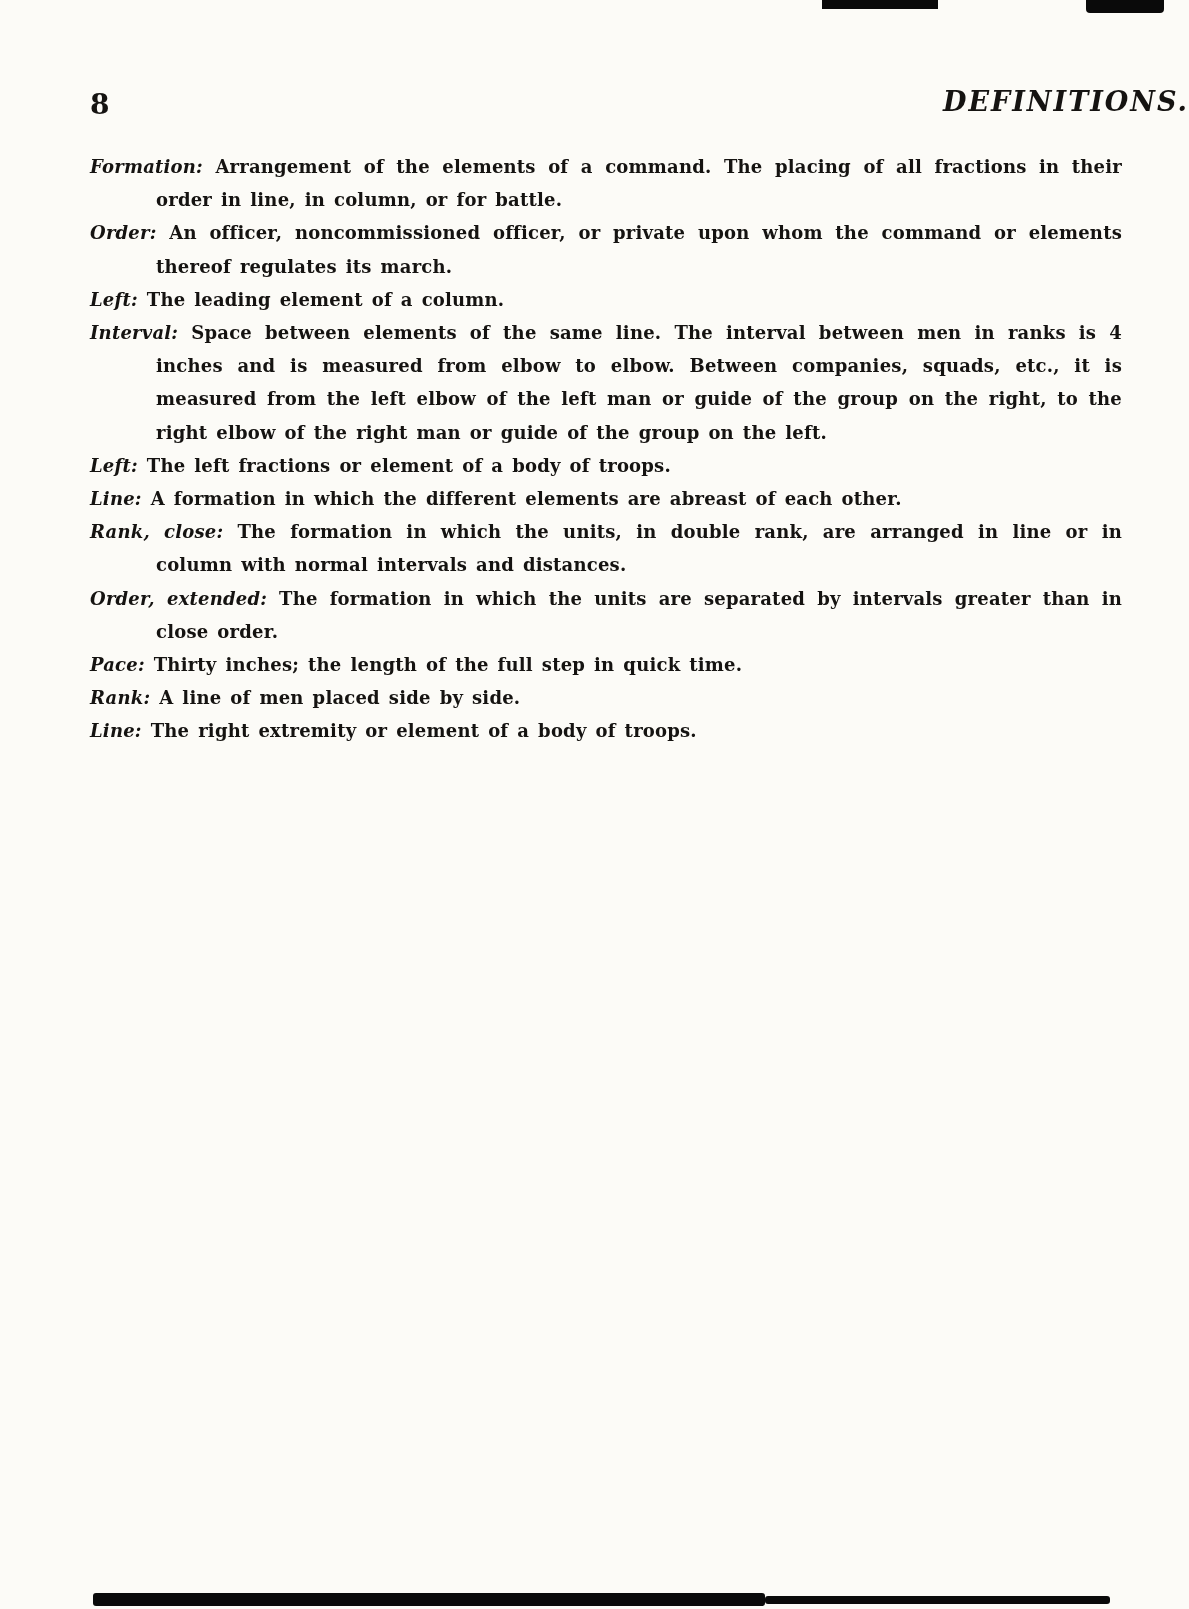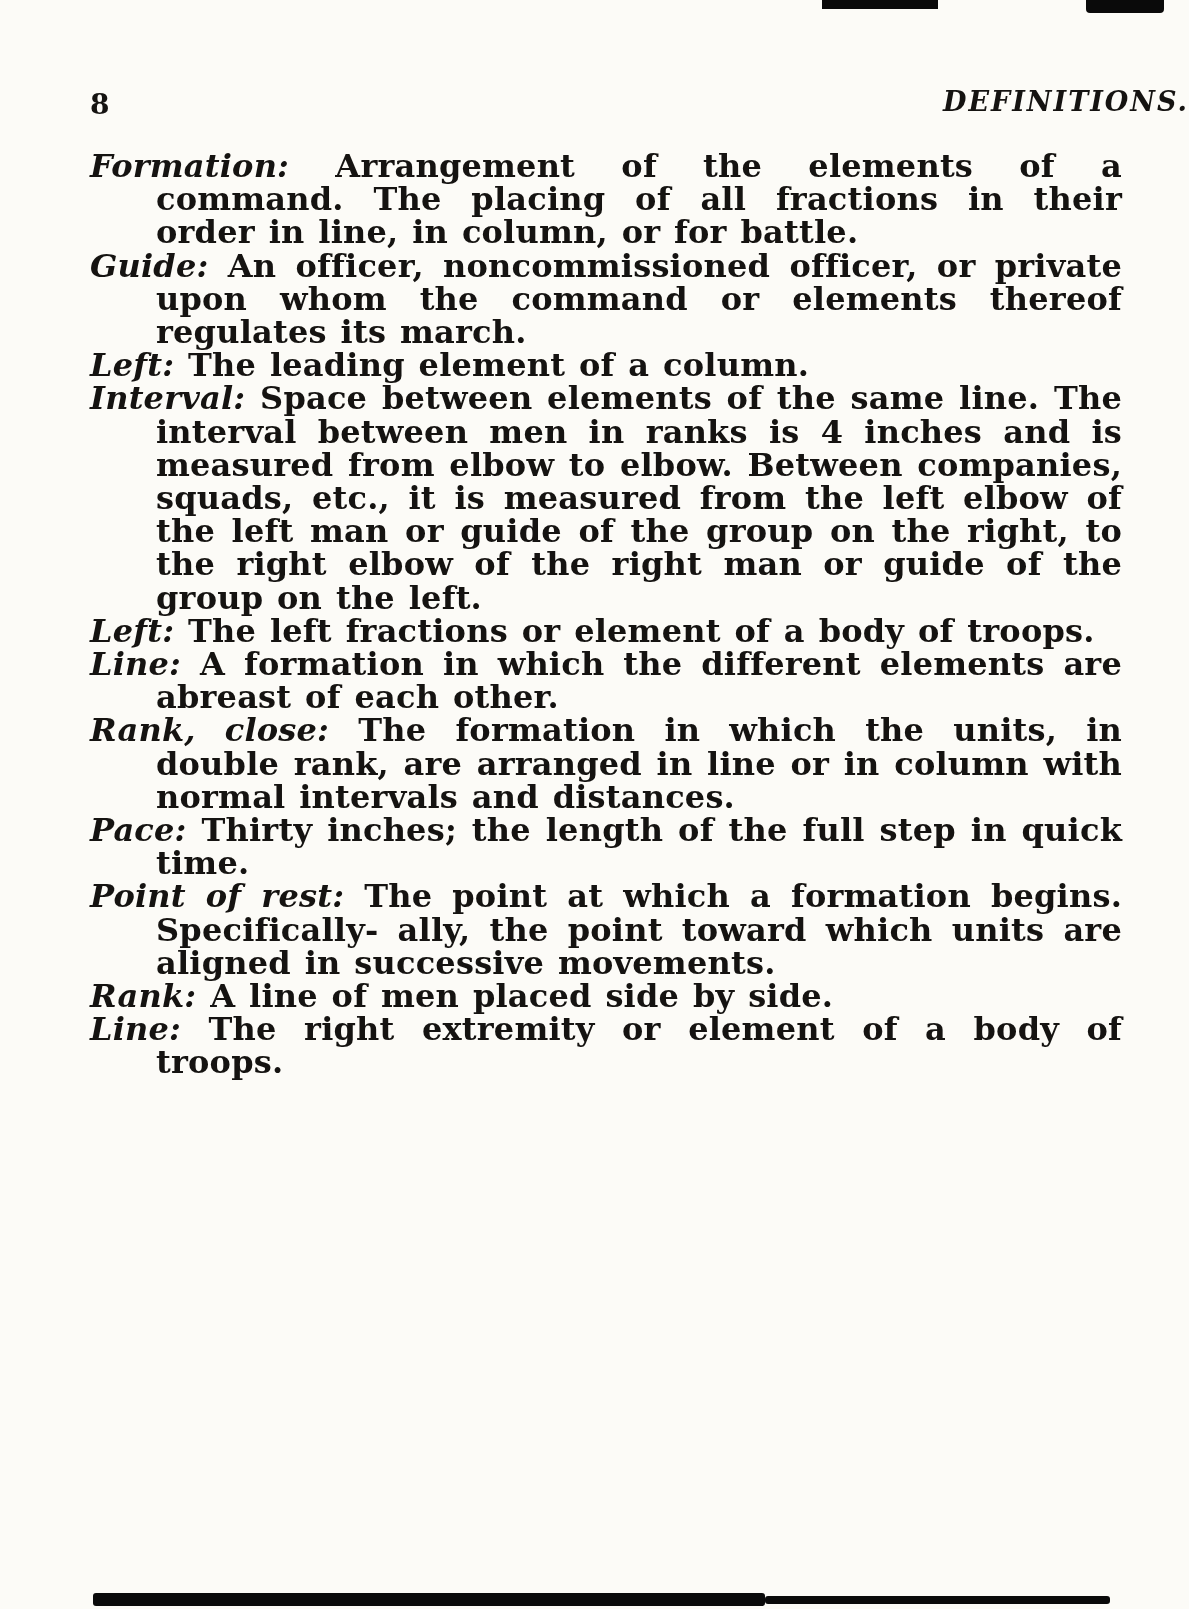--- a/index.html
+++ b/index.html
@@ -39,21 +39,21 @@
   .defs {
     position: absolute;
     top: 150px;
     left: 90px;
     width: 1032px;
   }
   .def {
     margin: 0;
     padding-left: 66px;
     text-indent: -66px;
-    font-size: 32px;
+    font-size: 18px;
     line-height: 33.2px;
     font-weight: bold;
     text-align: justify;
     word-spacing: 2.5px;
     letter-spacing: 0.2px;
   }
   .term { font-style: italic; }
 
   .artifact {
     position: absolute;
@@ -74,33 +74,33 @@
 
 <div class="page-header">
   <span class="page-number">8</span>
   <div class="page-title">DEFINITIONS.</div>
 </div>
 
 <div class="defs" id="defs">
   <p class="def"><span class="term">Formation:</span><span> </span><span class="text">Arrangement of the elements of a command.  The placing of all fractions in their order in line, in column, or for battle.</span></p>
 
 
-  <p class="def"><span class="term">Guide:</span><span> </span><span class="text">An officer, noncommissioned officer, or private upon whom the command or elements thereof regulates its march.</span></p>
+  <p class="def"><span class="term">Order:</span><span> </span><span class="text">An officer, noncommissioned officer, or private upon whom the command or elements thereof regulates its march.</span></p>
 
   <p class="def"><span class="term">Left:</span><span> </span><span class="text">The leading element of a column.</span></p>
 
   <p class="def"><span class="term">Interval:</span><span> </span><span class="text">Space between elements of the same line.  The interval between men in ranks is 4 inches and is measured from elbow to elbow.  Between companies, squads, etc., it is measured from the left elbow of the left man or guide of the group on the right, to the right elbow of the right man or guide of the group on the left.</span></p>
 
   <p class="def"><span class="term">Left:</span><span> </span><span class="text">The left fractions or element of a body of troops.</span></p>
 
   <p class="def"><span class="term">Line:</span><span> </span><span class="text">A formation in which the different elements are abreast of each other.</span></p>
 
   <p class="def"><span class="term">Rank, close:</span><span> </span><span class="text">The formation in which the units, in double rank, are arranged in line or in column with normal intervals and distances.</span></p>
 
+  <p class="def"><span class="term">Order, extended:</span><span> </span><span class="text">The formation in which the units are separated by intervals greater than in close order.</span></p>
 
   <p class="def"><span class="term">Pace:</span><span> </span><span class="text">Thirty inches; the length of the full step in quick time.</span></p>
 
-  <p class="def"><span class="term">Point of rest:</span><span> </span><span class="text">The point at which a formation begins.  Specifically- ally, the point toward which units are aligned in successive movements.</span></p>
 
   <p class="def"><span class="term">Rank:</span><span> </span><span class="text">A line of men placed side by side.</span></p>
 
   <p class="def"><span class="term">Line:</span><span> </span><span class="text">The right extremity or element of a body of troops.</span></p>
 </div>
 
 </body></html>

